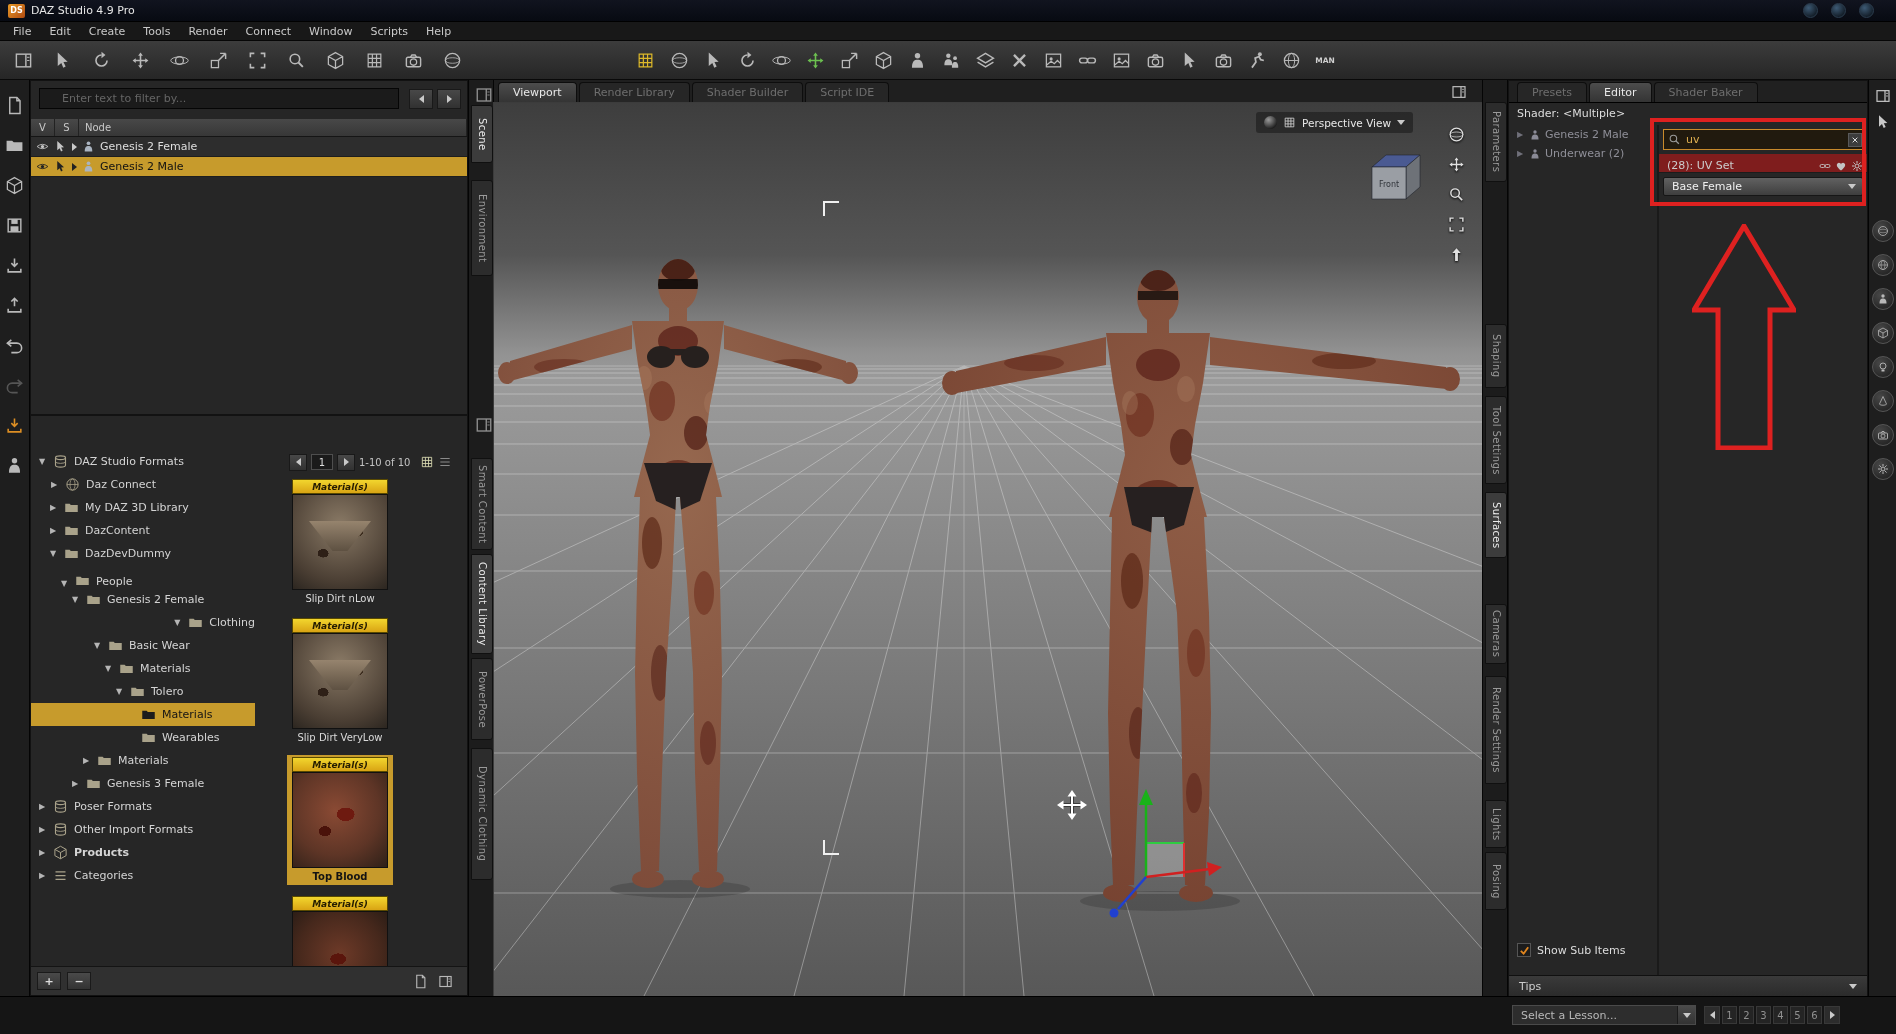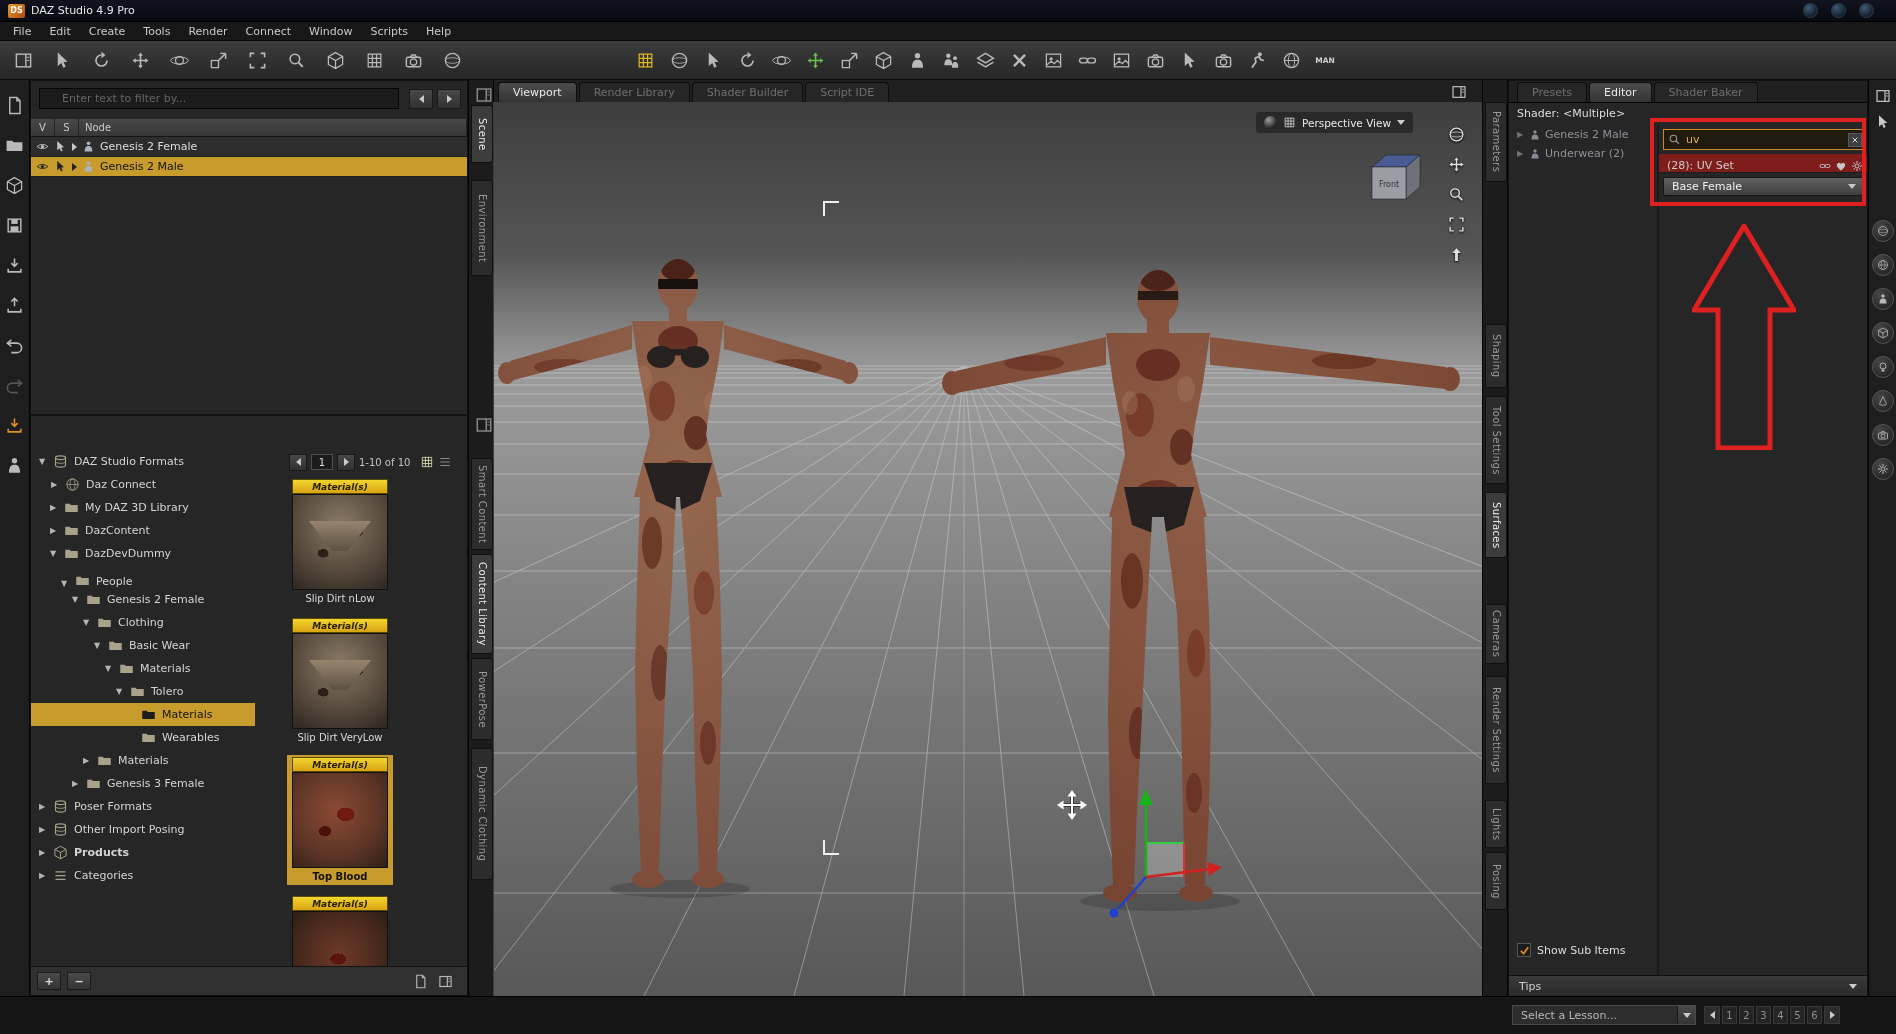--- a/index.html
+++ b/index.html
@@ -687,21 +687,21 @@
         </div>
 
         <div class="trow" style="padding-left: 39px;">
           <span class="arr arr-down"></span>
           <svg class="ti">
             <use href="#i-folder"></use>
           </svg>
           <span>Genesis 2 Female</span>
         </div>
 
-        <div class="trow" style="padding-left: 50px;">
+        <div class="trow" style="padding-left: 50px; justify-content: flex-end;">
           <span class="arr arr-down"></span>
           <svg class="ti">
             <use href="#i-folder"></use>
           </svg>
           <span>Clothing</span>
         </div>
 
         <div class="trow" style="padding-left: 61px;">
           <span class="arr arr-down"></span>
           <svg class="ti">
@@ -764,21 +764,21 @@
             <use href="#i-db"></use>
           </svg>
           <span>Poser Formats</span>
         </div>
 
         <div class="trow" style="padding-left: 6px;">
           <span class="arr arr-right"></span>
           <svg class="ti">
             <use href="#i-db"></use>
           </svg>
-          <span>Other Import Posing</span>
+          <span>Other Import Formats</span>
         </div>
 
         <div class="trow" style="padding-left: 6px; font-weight: bold;">
           <span class="arr arr-right"></span>
           <svg class="ti">
             <use href="#i-cube"></use>
           </svg>
           <span>Products</span>
         </div>
 

